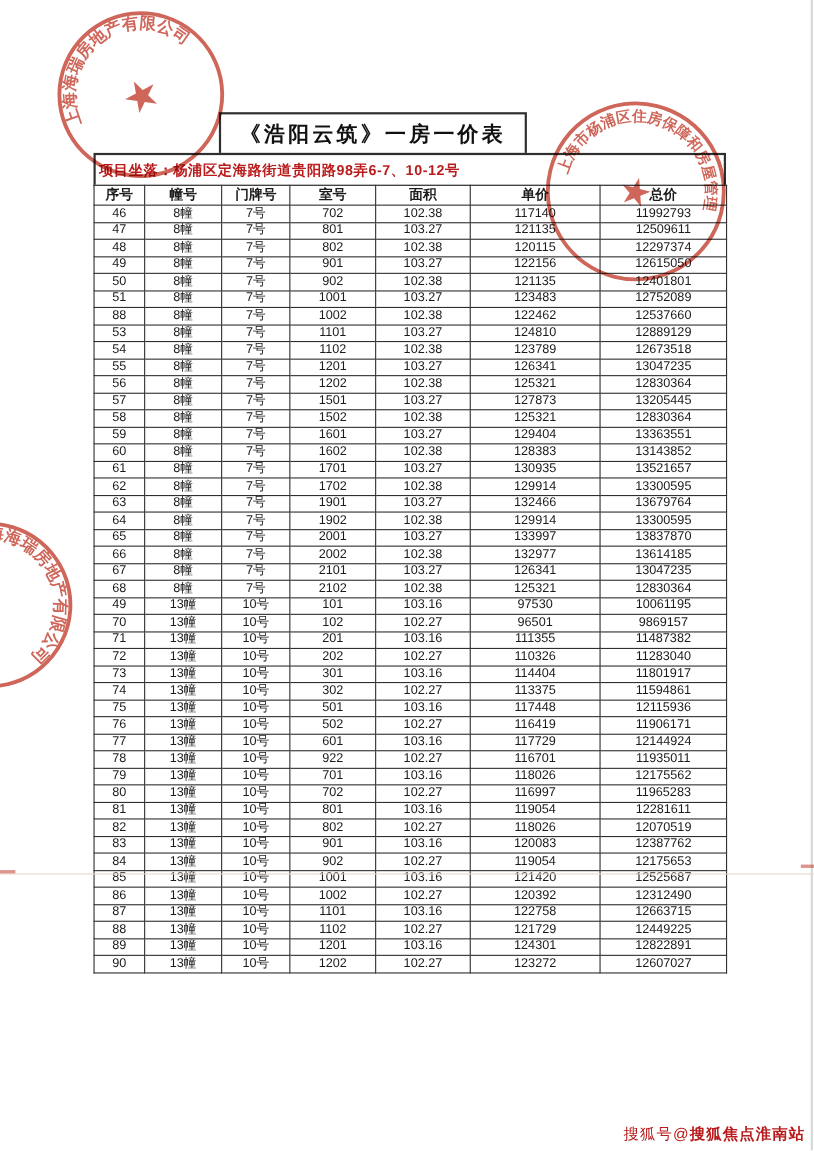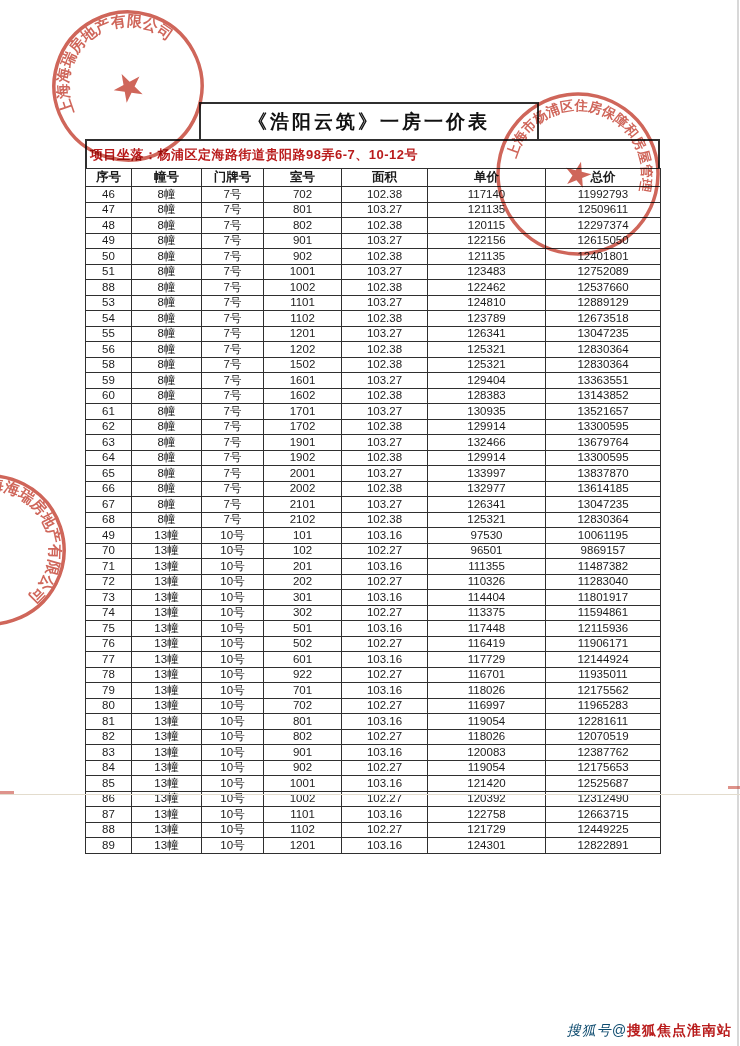--- a/index.html
+++ b/index.html
@@ -7,21 +7,21 @@
   body { font-family:"Liberation Sans","DejaVu Sans",sans-serif; }
   .page {
     position:relative; width:740px; height:1046px;
     background:#ffffff; overflow:hidden;
   }
   .edge-line {
     position:absolute; right:1px; top:0; height:100%;
     border-right:2px solid #d8d8d8; z-index:1;
   }
   .title-box {
-    position:absolute; left:199px; top:102px; width:340px; height:39px;
+    position:absolute; left:199px; top:102px; width:280px; height:39px;
     border:2px solid #2f2f2f; display:flex; align-items:center; justify-content:center;
     font-size:19px; font-weight:bold; letter-spacing:3px; color:#111; z-index:2;
     background:#fff;
   }
   .location-row {
     position:absolute; left:85px; top:139px; width:575px; height:31px;
     border:2px solid #2f2f2f; display:flex; align-items:center;
     padding-left:3px; font-size:13px; font-weight:600; color:#b91c1c;
     letter-spacing:0.5px; z-index:2; background:#fff;
   }
@@ -56,21 +56,21 @@
     position:absolute; left:0; top:794px; width:740px;
     border-top:1px solid #e3dccd; z-index:3;
   }
   .fold-tick-left  { position:absolute; left:0;  top:791px; width:14px; height:3px; background:#c23a2b; opacity:.55; z-index:4; }
   .fold-tick-right { position:absolute; right:0; top:786px; width:12px; height:3px; background:#c23a2b; opacity:.55; z-index:4; }
 
   .watermark {
     position:absolute; right:8px; bottom:6px; font-size:14px;
     letter-spacing:1px; z-index:6; white-space:nowrap;
   }
-  .watermark .wm-prefix { color:#0c4a6e;font-style:italic; }
+  .watermark .wm-prefix { color:#b91c1c; }
   .watermark .wm-name   { color:#b91c1c; font-weight:bold;margin-top:12px; }
 </style>
 </head>
 <body>
 
 <div class="page">
 
   <svg class="stamp stamp1" width="164" height="164" viewBox="0 0 164 164">
     <circle cx="82" cy="82" r="74" fill="none" stroke="#c23a2b" stroke-width="3.5"></circle>
     <defs>
@@ -224,20 +224,29 @@
         <tr>
           <td>56</td>
           <td>8幢</td>
           <td>7号</td>
           <td>1202</td>
           <td>102.38</td>
           <td>125321</td>
           <td>12830364</td>
         </tr>
         <tr>
+          <td>57</td>
+          <td>8幢</td>
+          <td>7号</td>
+          <td>1501</td>
+          <td>103.27</td>
+          <td>127873</td>
+          <td>13205445</td>
+        </tr>
+        <tr>
           <td>58</td>
           <td>8幢</td>
           <td>7号</td>
           <td>1502</td>
           <td>102.38</td>
           <td>125321</td>
           <td>12830364</td>
         </tr>
         <tr>
           <td>59</td>
@@ -510,20 +519,29 @@
           <td>12449225</td>
         </tr>
         <tr>
           <td>89</td>
           <td>13幢</td>
           <td>10号</td>
           <td>1201</td>
           <td>103.16</td>
           <td>124301</td>
           <td>12822891</td>
+        </tr>
+        <tr>
+          <td>90</td>
+          <td>13幢</td>
+          <td>10号</td>
+          <td>1202</td>
+          <td>102.27</td>
+          <td>123272</td>
+          <td>12607027</td>
         </tr>
       </tbody>
   </table>
 
   <div class="fold-line"></div>
   <div class="fold-tick-left"></div>
   <div class="fold-tick-right"></div>
   <div class="edge-line"></div>
 
   <div class="watermark">

